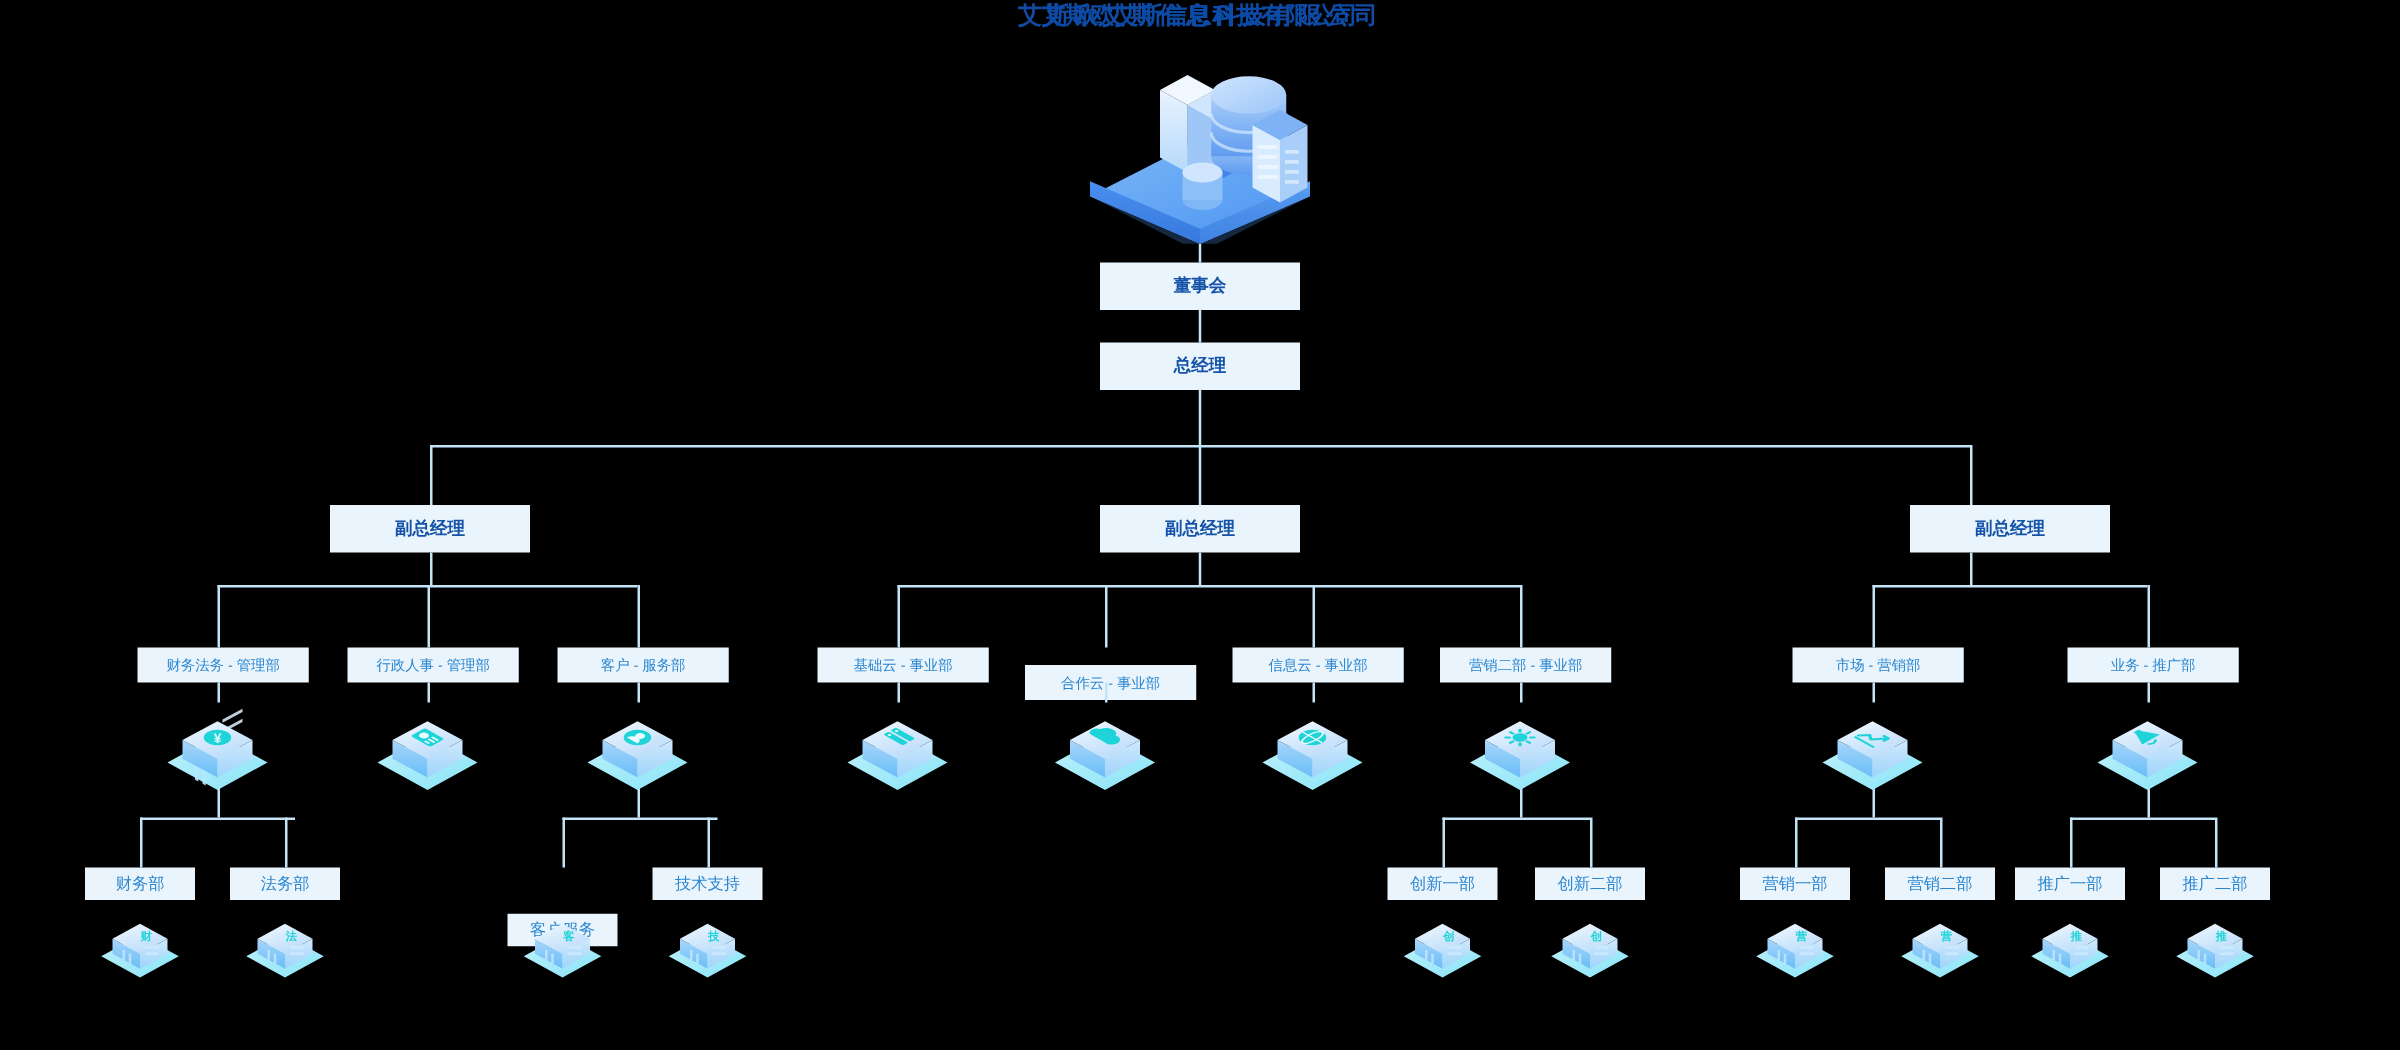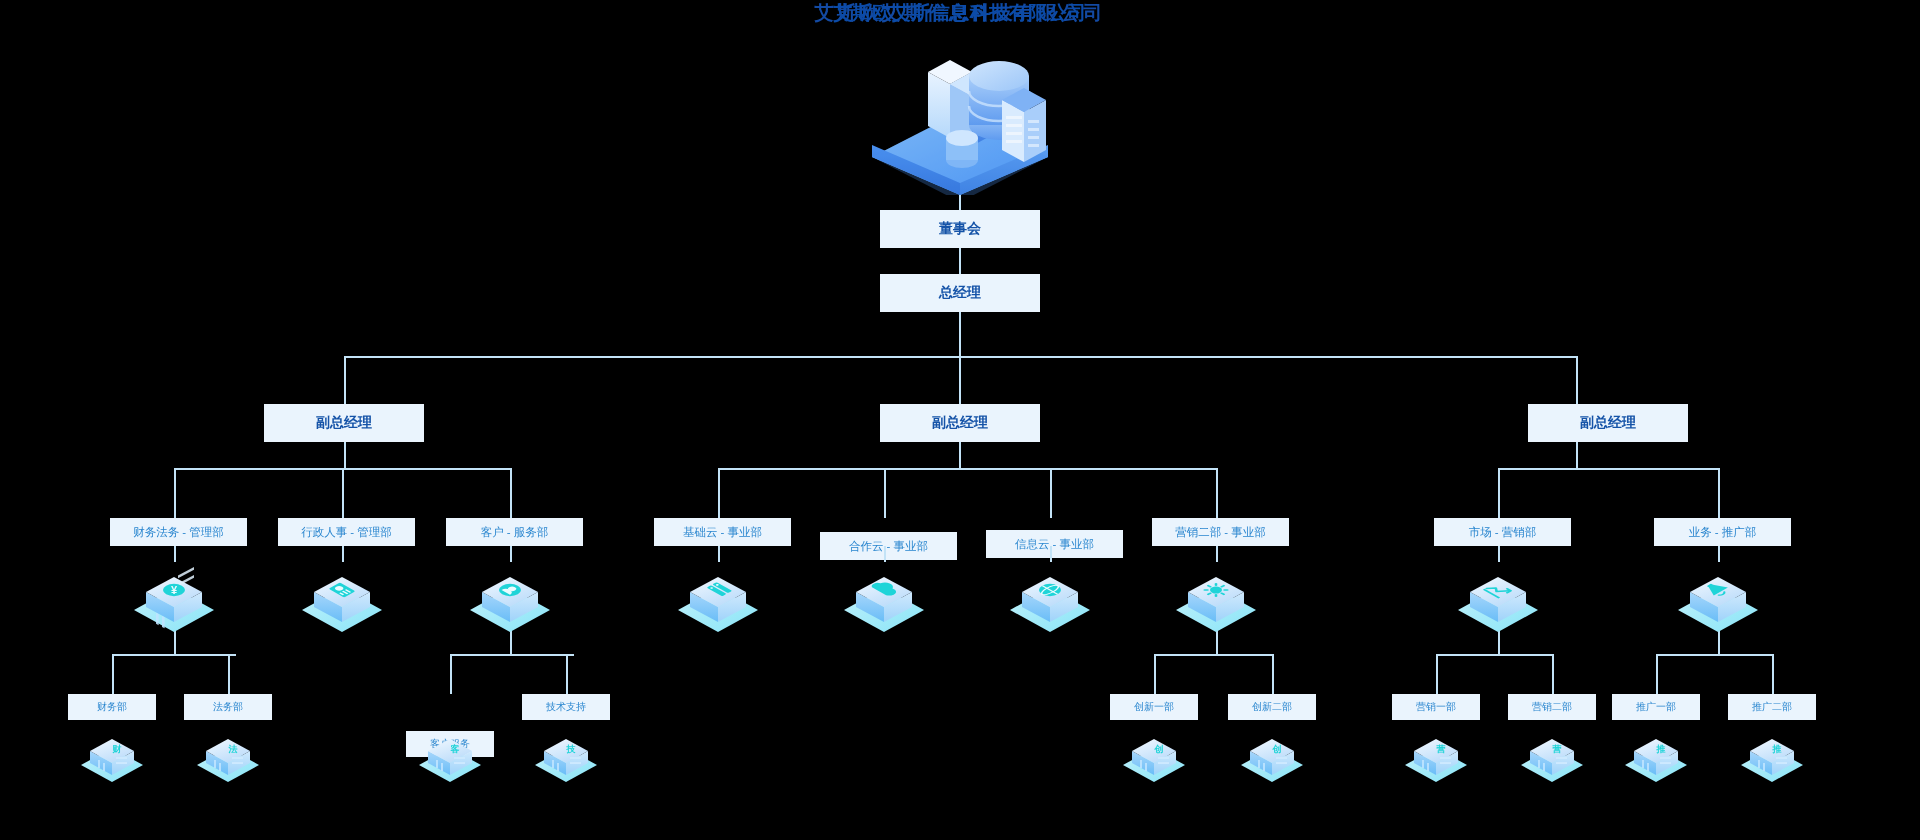--- a/index.html
+++ b/index.html
@@ -58,21 +58,21 @@
     font-size: 14px; font-weight: bold;
     color: #1553a8;
   }
   .node.lvl3 { 
     width: 137px; height: 28px;
     font-size: 11.5px;
     color: #2a86cf;
   }
   .node.lvl4 { 
     width: 88px; height: 26px;
-    font-size: 10px;
+    font-size: 13px;
     color: #2a86cf;
   }
 
   
   .line-v, .line-h {
     position: absolute;
     background: #c3e3f7;
   }
   .line-v { width: 1.5px; }
   .line-h { height: 1.5px; }
@@ -181,21 +181,21 @@
   <div class="node lvl2" style="left:264px;  top:404px;">副总经理</div>
   <div class="node lvl2" style="left:880px;  top:404px;">副总经理</div>
   <div class="node lvl2" style="left:1528px; top:404px;">副总经理</div>
 
   <div class="node lvl3" style="left:110px;  top:518px;">财务法务 - 管理部</div>
   <div class="node lvl3" style="left:278px;  top:518px;">行政人事 - 管理部</div>
   <div class="node lvl3" style="left:446px;  top:518px;">客户 - 服务部</div>
 
   <div class="node lvl3" style="left:654px;  top:518px;">基础云 - 事业部</div>
   <div class="node lvl3" style="left:820px;  top:532px;">合作云 - 事业部</div>
-  <div class="node lvl3" style="left:986px;  top:518px;margin-top:12px;">信息云 - 事业部</div>
+  <div class="node lvl3" style="left:986px;  top:518px;">信息云 - 事业部</div>
   <div class="node lvl3" style="left:1152px; top:518px;">营销二部 - 事业部</div>
 
   <div class="node lvl3" style="left:1434px; top:518px;">市场 - 营销部</div>
   <div class="node lvl3" style="left:1654px; top:518px;">业务 - 推广部</div>
 
   <div class="node lvl4" style="left:68px;   top:694px;">财务部</div>
   <div class="node lvl4" style="left:184px;  top:694px;">法务部</div>
   <div class="node lvl4" style="left:406px;  top:731px;">客户服务</div>
   <div class="node lvl4" style="left:522px;  top:694px;">技术支持</div>
   <div class="node lvl4" style="left:1110px; top:694px;">创新一部</div>

